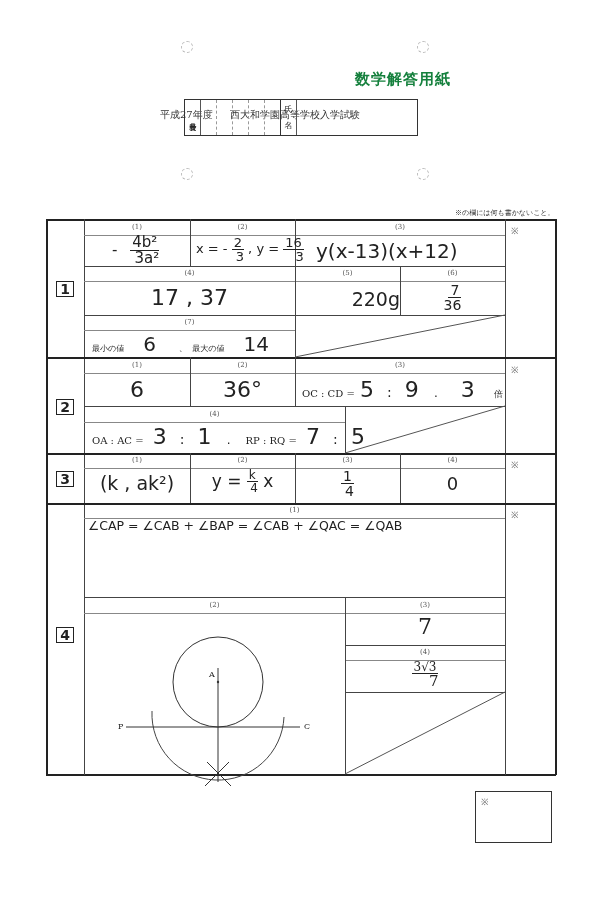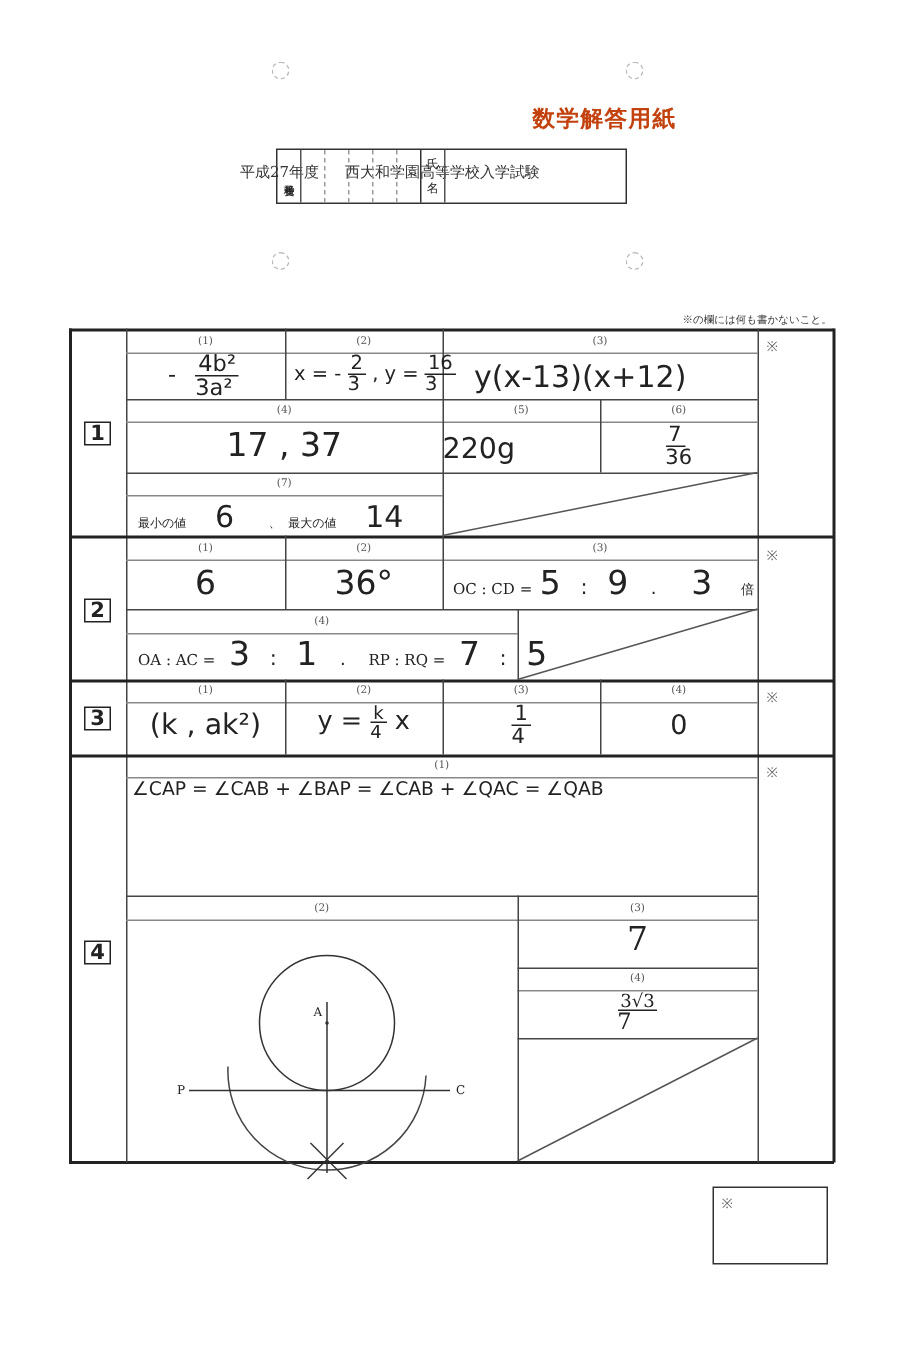--- a/index.html
+++ b/index.html
@@ -2,37 +2,37 @@
 <html><head>
 <meta charset="utf-8">
 <style>
   html, body { margin:0; padding:0; background:#fff; }
   body { width:600px; height:900px; position:relative; overflow:hidden;
          font-family:"DejaVu Serif", serif; color:#222; }
   .abs { position:absolute; }
   .hole { position:absolute; width:10px; height:10px; border:1px dashed #bbb; border-radius:50%; }
   .exam-line { left:160px; top:76px; font-size:10px; color:#333; white-space:nowrap;margin-top:32px; }
   .exam-line .year { margin-right:14px; }
-  .title { left:355px; top:70px; font-family:"DejaVu Sans", sans-serif; font-weight:bold; font-size:15px; letter-spacing:1px; color:#c2410c; }
+  .title { left:355px; top:70px; font-family:"DejaVu Sans", sans-serif; font-weight:bold; font-size:15px; letter-spacing:1px; color:#15803d; }
   .idbox { left:184px; top:99px; width:234px; height:37px; border:1.5px solid #333; box-sizing:border-box; display:flex; }
   .idbox .lbl { width:15px; border-right:1px solid #555; font-size:7px; writing-mode:vertical-rl; text-align:center; display:flex; align-items:center; justify-content:center; }
   .idbox .digit { width:15px; border-right:1px dashed #999; }
   .idbox .digit.last { border-right:1px solid #333; }
   .idbox .namelbl { width:16px; border-right:1px solid #555; font-size:8px; display:flex; flex-direction:column; justify-content:space-between; align-items:center; padding:4px 0; box-sizing:border-box; }
   .idbox .namefield { flex:1; }
   .note { left:455px; top:208px; font-size:7px; color:#333; }
   .ln { position:absolute; background:#444; }
   .h { height:1px; }
   .v { width:1px; }
   .thick { background:#222; }
   .sub { position:absolute; font-size:7px; color:#555; text-align:center; }
   .secnum { position:absolute; width:18px; height:16px; border:1.5px solid #222; font-family:"DejaVu Sans", sans-serif; font-weight:bold; font-size:14px; line-height:15px; text-align:center; box-sizing:border-box; }
   .kome { position:absolute; font-size:9px; color:#666; }
   .hw { position:absolute; font-family:"DejaVu Sans", sans-serif; color:#222; white-space:nowrap; }
-  .frac { display:inline-flex; flex-direction:column; align-items:flex-start; vertical-align:middle; line-height:1; }
+  .frac { display:inline-flex; flex-direction:column; align-items:flex-end; vertical-align:middle; line-height:1; }
   .frac .num { border-bottom:1.3px solid #222; padding:0 2px; }
   .pr { font-family:"DejaVu Serif", serif; font-size:10px; color:#222; }
   svg { position:absolute; overflow:visible; }
 </style>
 </head>
 <body>
 
 <div class="hole" style="left:181px;top:41px;"></div>
 <div class="hole" style="left:417px;top:41px;"></div>
 <div class="hole" style="left:181px;top:168px;"></div>
@@ -157,21 +157,21 @@
     </span>
   <span>,</span>
   <span>y =</span>
   <span class="frac">
       <span class="num">16</span>
       <span>3</span>
     </span>
 </div>
 <div class="hw" style="left:316px;top:239px;font-size:20px;">y(x-13)(x+12)</div>
 <div class="hw" style="left:84px;top:285px;width:211px;text-align:center;font-size:22px;">17 , 37</div>
-<div class="hw" style="left:295px;top:288px;width:105px;text-align:left;font-size:19px;">220g</div>
+<div class="hw" style="left:295px;top:288px;width:105px;text-align:right;font-size:19px;">220g</div>
 <div class="hw" style="left:400px;top:283px;width:105px;text-align:center;font-size:14px;">
   <span class="frac">
       <span class="num">7</span>
       <span>36</span>
     </span>
 </div>
 <div class="hw" style="left:92px;top:332px;">
   <span class="pr" style="font-size:8px;">最小の値</span>
   <span style="font-size:20px;margin:0 18px 0 14px;">6</span>
   <span class="pr" style="font-size:8px;">、</span>

